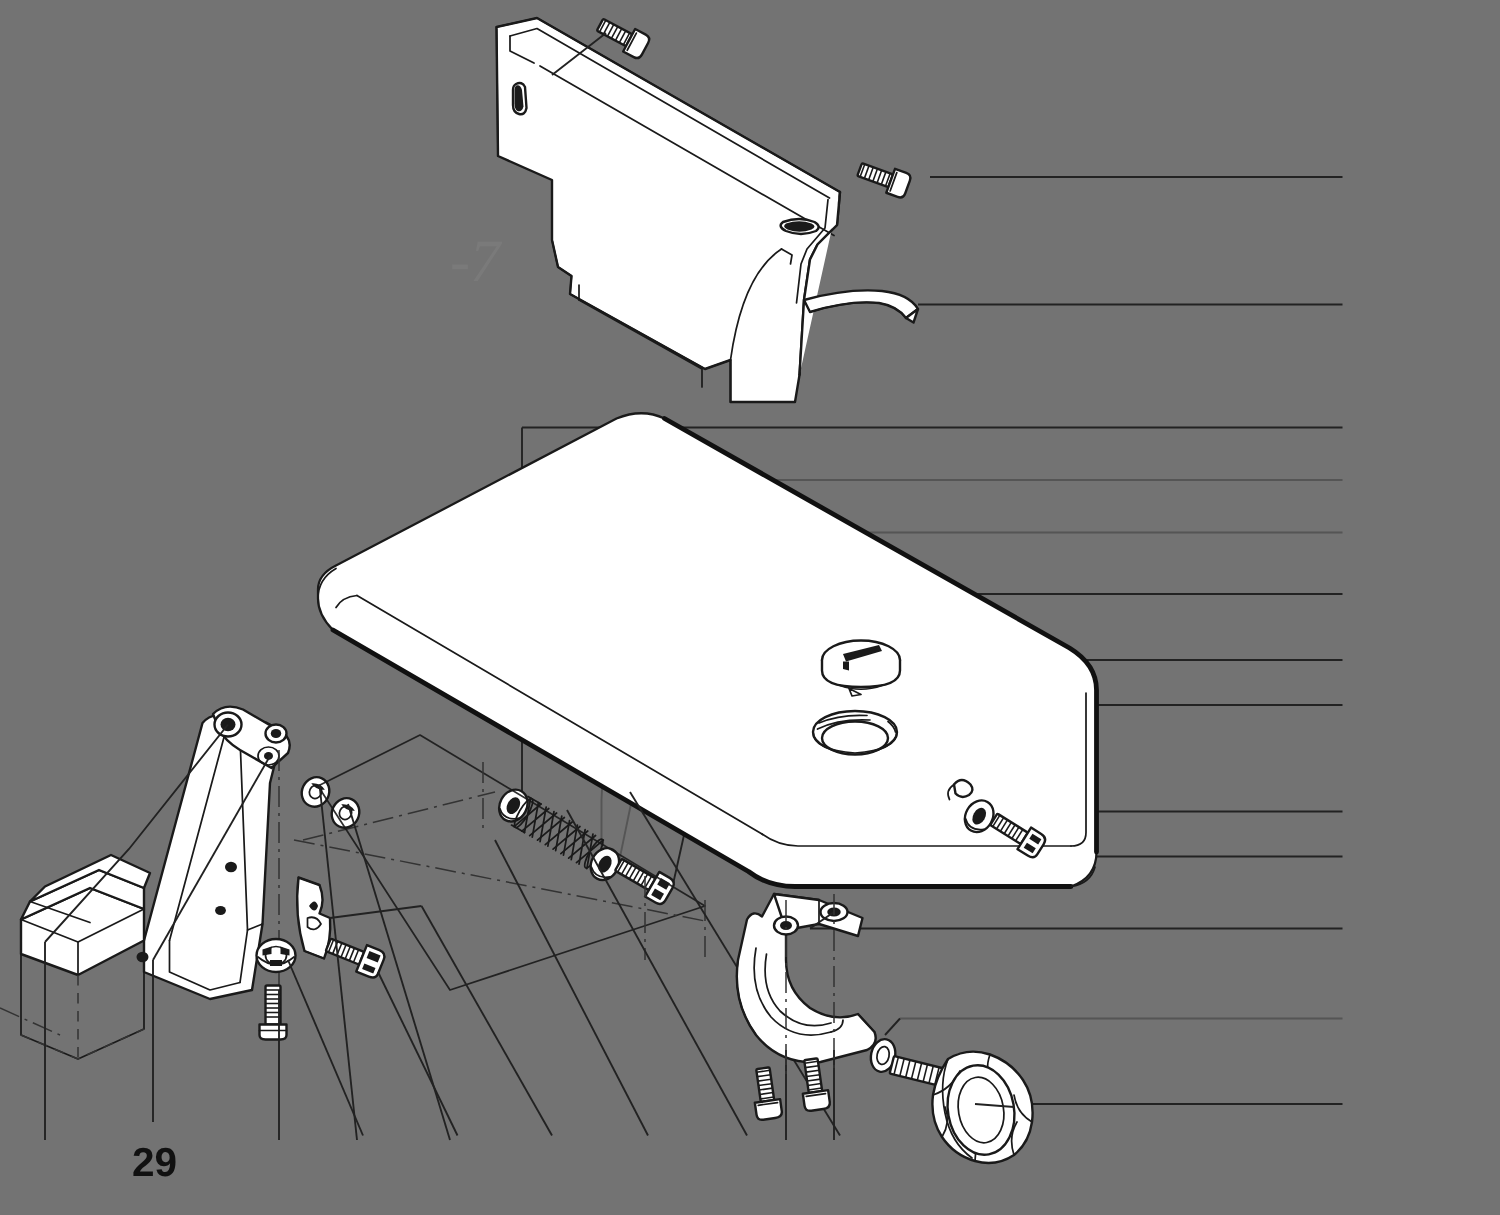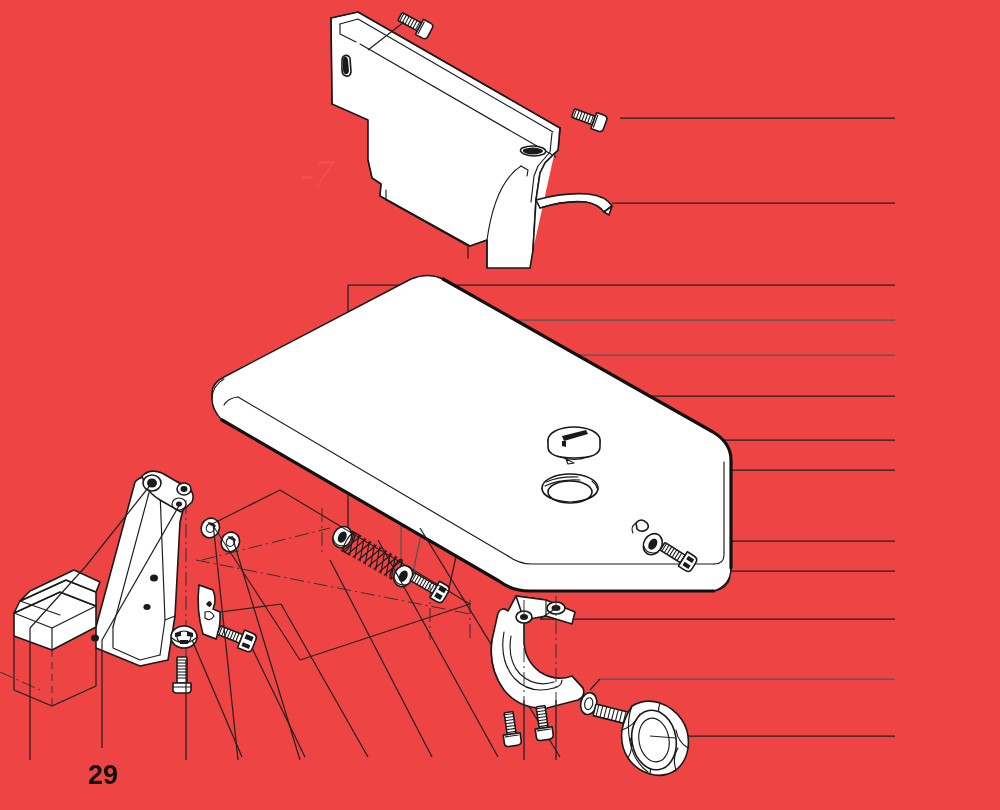--- a/index.html
+++ b/index.html
@@ -2,21 +2,21 @@
 <html><head>
 <meta charset="utf-8">
 <title>Exploded Parts Diagram</title>
 <style>
   html,body{margin:0;padding:0;background:#ffffff;}
   body{
     width:1000px;height:810px;overflow:hidden;
     font-family:"Liberation Sans",sans-serif;
     color:#111;
   }
-  #diagram-root{position:relative;width:1000px;height:810px;background:#ef4444;}
+  #diagram-root{position:relative;width:1000px;height:810px;background:#737373;}
   svg#dwg{position:absolute;left:0;top:0;width:1000px;height:810px;display:block;}
   .ol{fill:#ffffff;stroke:#1a1a1a;stroke-width:1.6;stroke-linejoin:round;stroke-linecap:round;}
   .ol-thick{fill:none;stroke:#111;stroke-width:3.2;stroke-linecap:round;stroke-linejoin:round;}
   .ol-thin{fill:none;stroke:#1a1a1a;stroke-width:1.15;stroke-linecap:round;stroke-linejoin:round;}
   .face{fill:#ffffff;stroke:#1a1a1a;stroke-width:1.5;stroke-linejoin:round;}
   .shade{fill:#1a1a1a;}
   .leader{fill:none;stroke:#222;stroke-width:1.25;stroke-linecap:butt;}
   .leader-soft{fill:none;stroke:#555;stroke-width:1.25;stroke-linecap:butt;}
   .centerline{fill:none;stroke:#333;stroke-width:1;stroke-dasharray:14 4 2 4;stroke-linecap:butt;}
   .hidden-ln{fill:none;stroke:#333;stroke-width:1;stroke-dasharray:7 5;}

